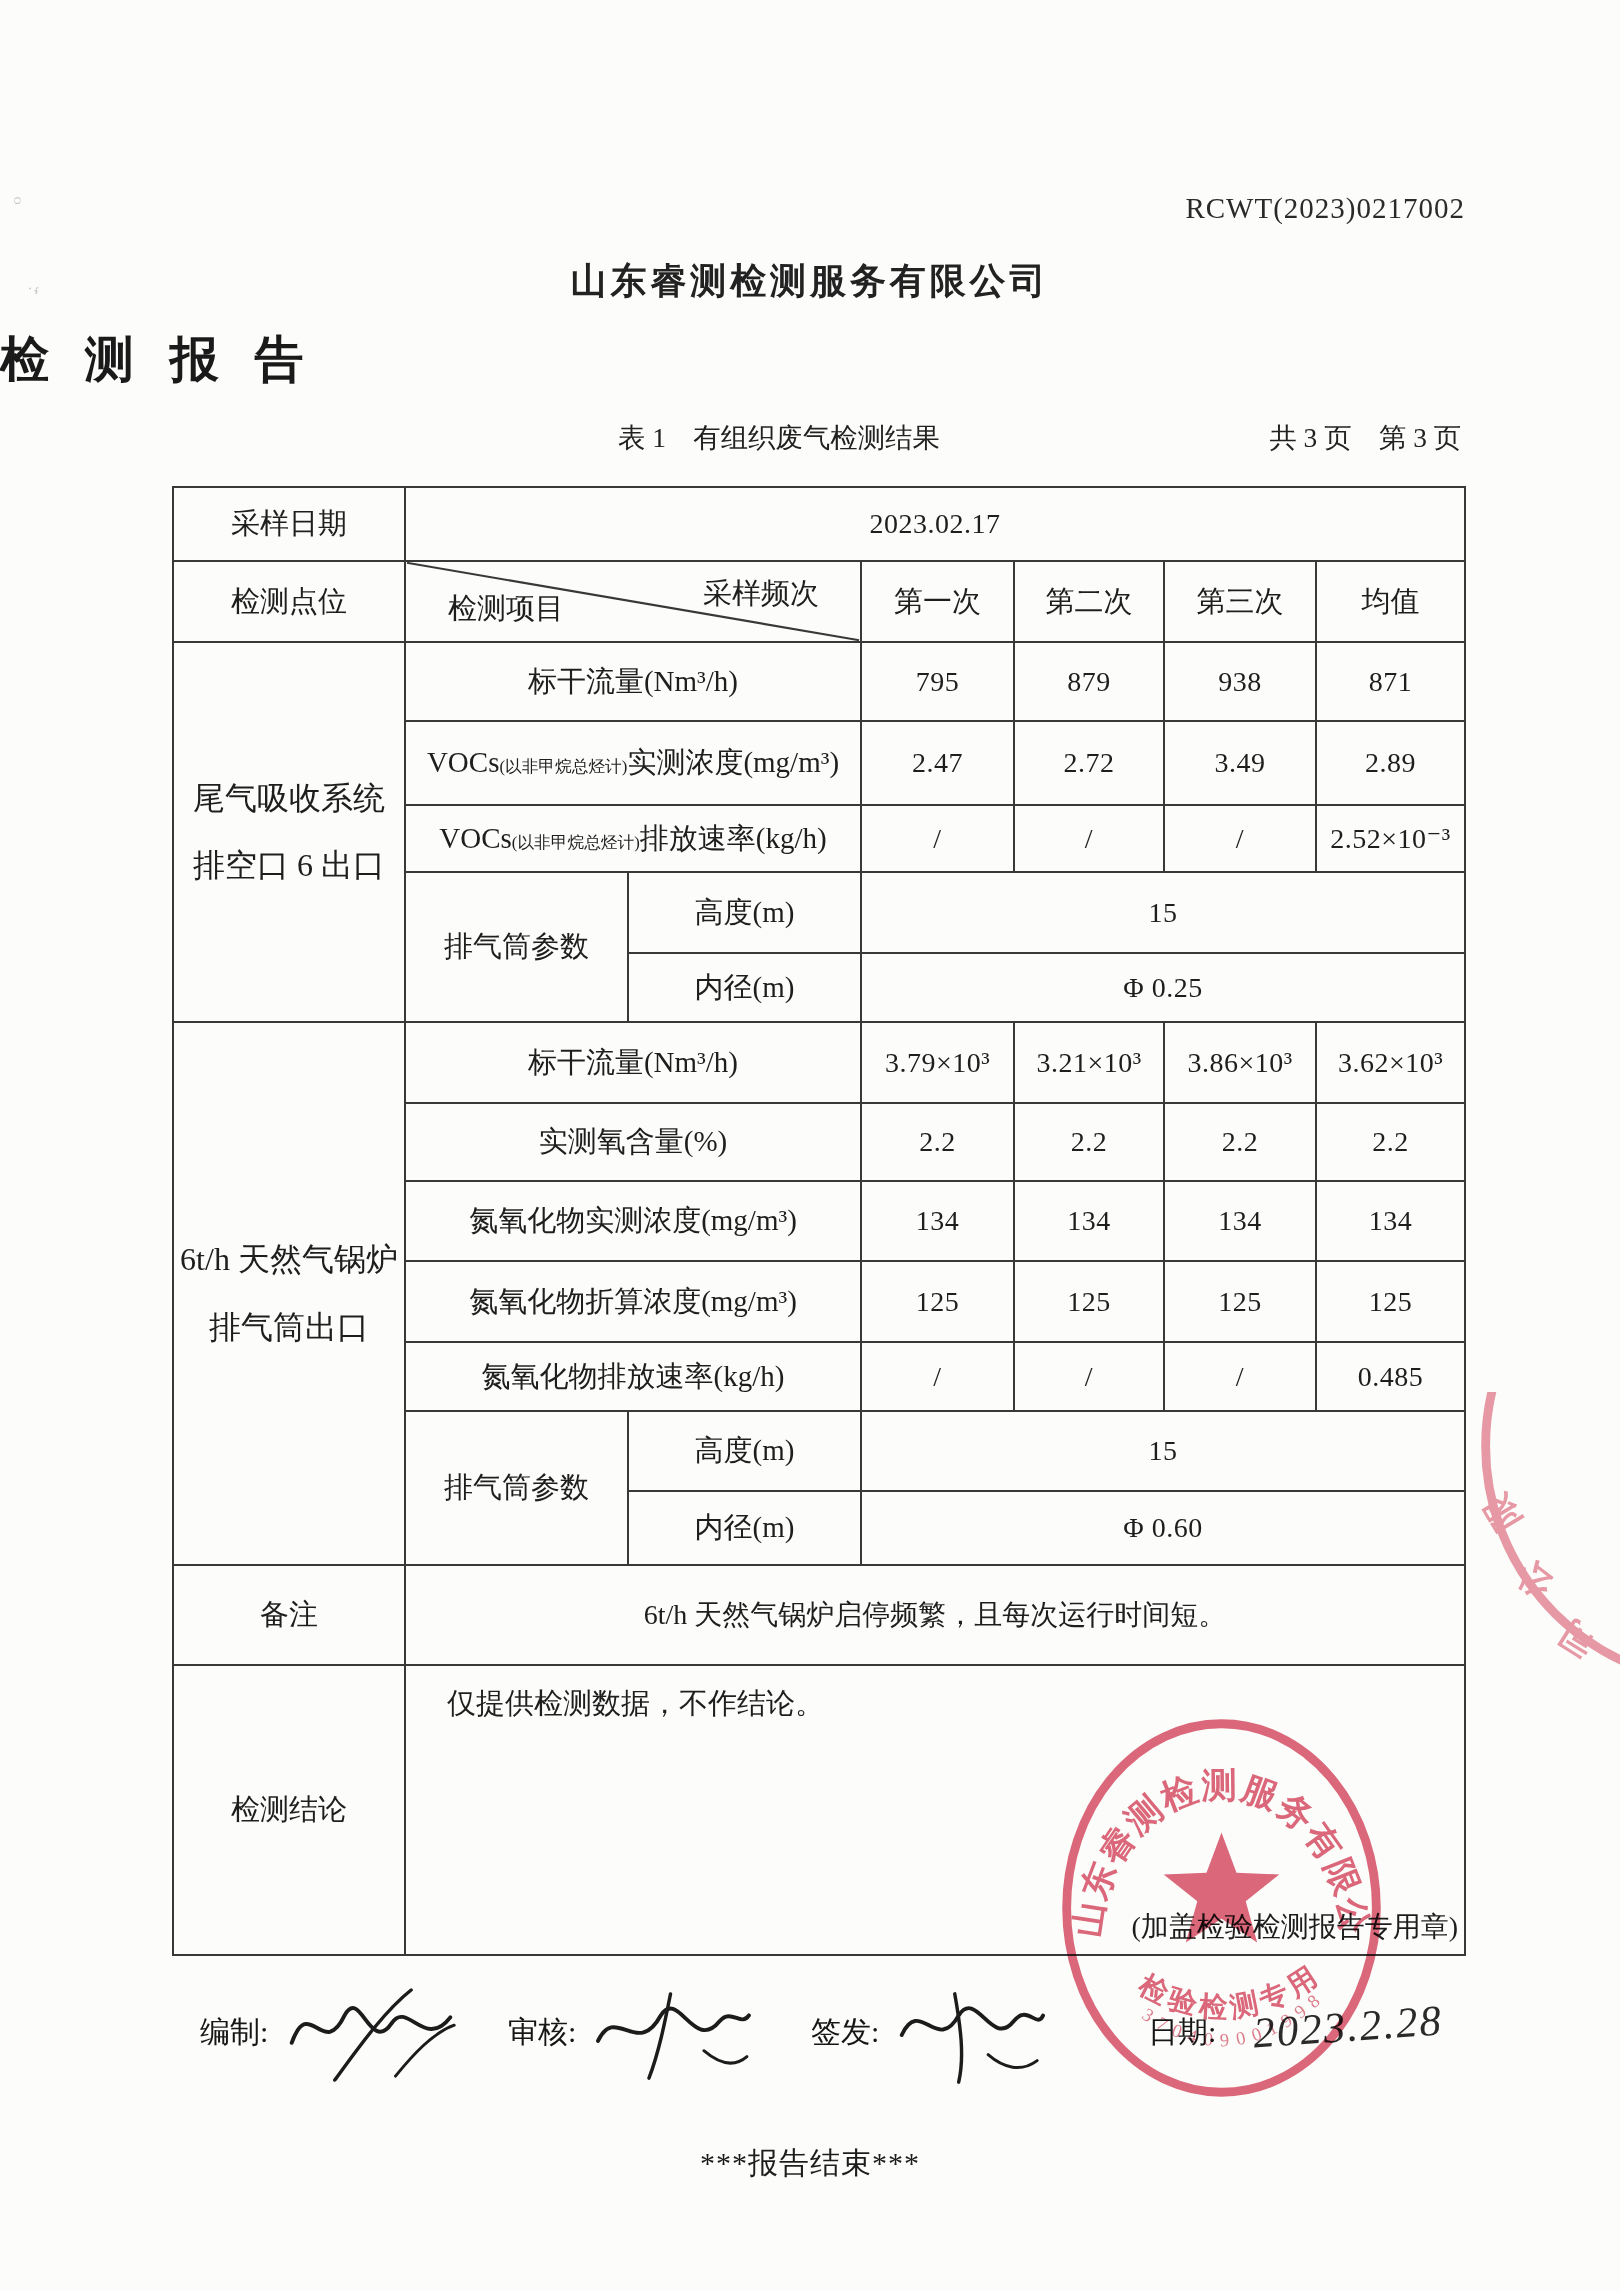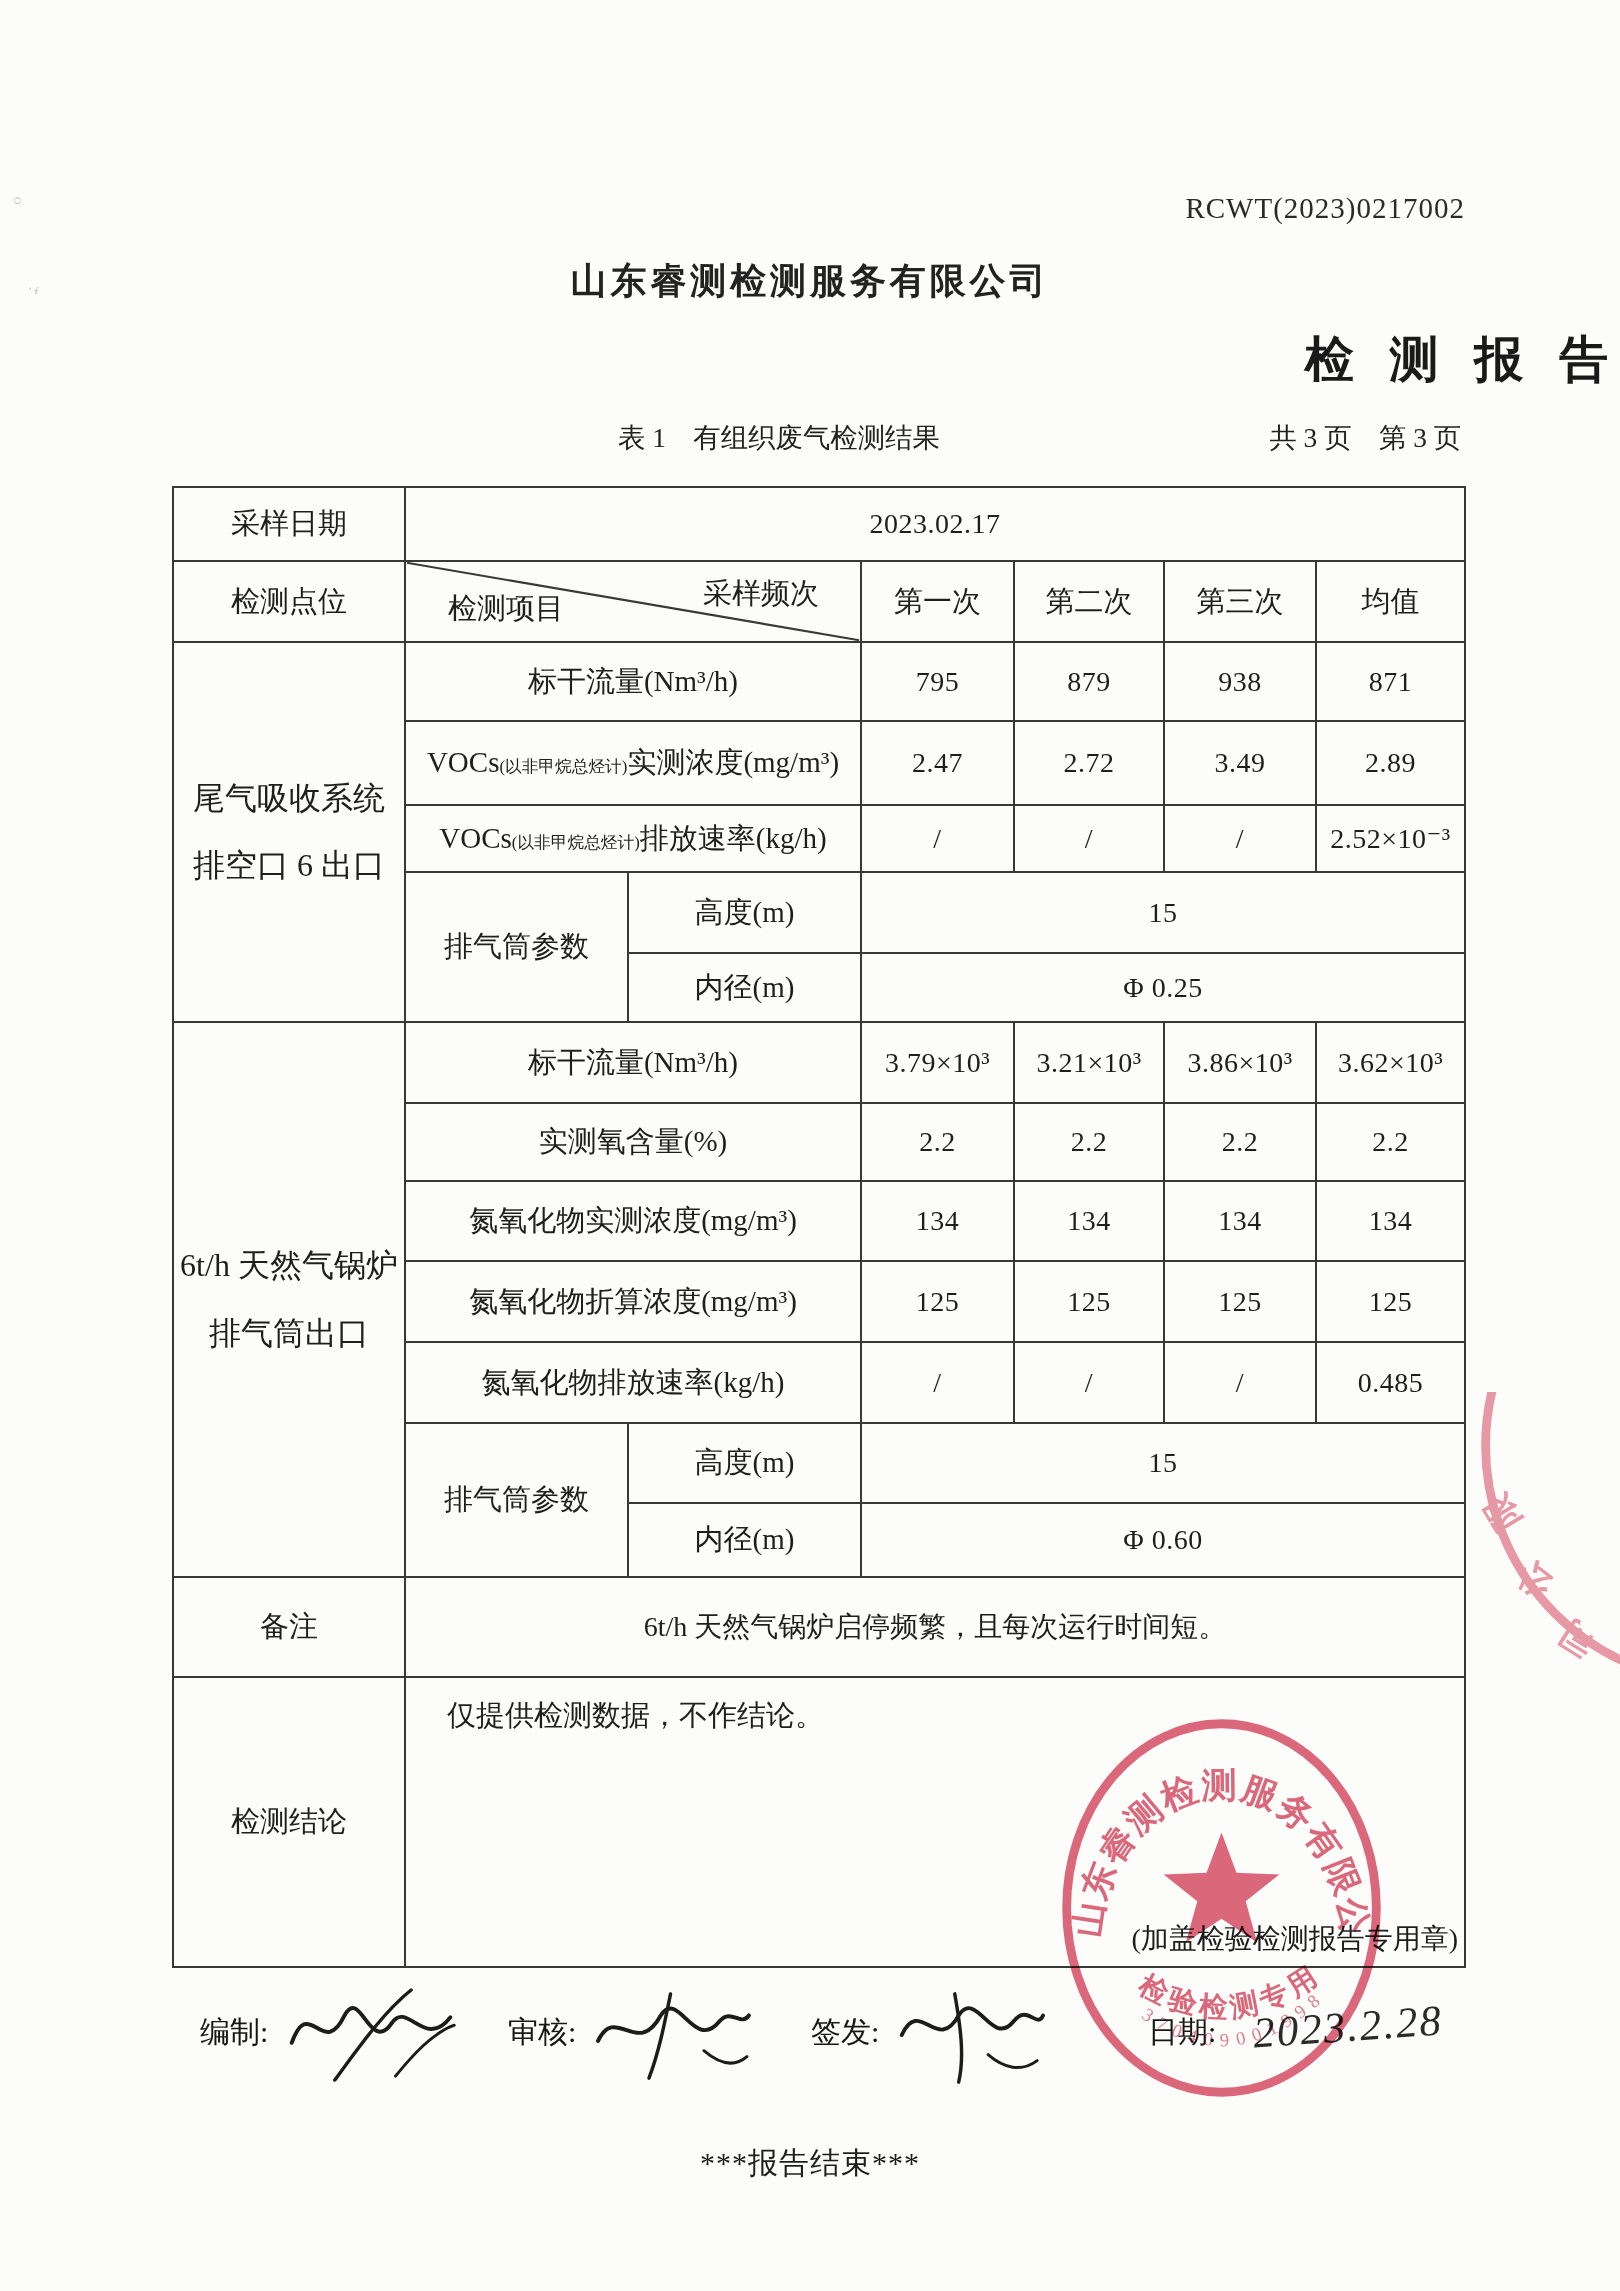--- a/index.html
+++ b/index.html
@@ -1,21 +1,21 @@
 <!DOCTYPE html>
 <html><head>
 <meta charset="utf-8">
 <style>
   * { margin:0; padding:0; box-sizing:border-box; }
   body { background:#e8e8e8; font-family:"Liberation Serif","DejaVu Serif",serif; }
   .page { position:relative; width:1620px; height:2292px; background:#fcfcfa; overflow:hidden; color:#1f1f1f; }
 
   .report-no { position:absolute; top:192px; right:155px; font-size:29px; letter-spacing:1px; color:#2a2a2a; }
   .company-name { position:absolute; top:257px; left:0; width:100%; text-align:center; font-size:36px; font-weight:600; letter-spacing:3.9px; color:#222; }
-  .report-title { position:absolute; top:327px; left:0; width:100%; text-align:right; font-size:49px; font-weight:700; letter-spacing:11.8px; color:#1a1a1a; }
+  .report-title { position:absolute; top:327px; left:0; width:100%; text-align:left; font-size:49px; font-weight:700; letter-spacing:11.8px; color:#1a1a1a; }
   .caption-row { position:absolute; top:420px; left:172px; width:1293px; font-size:27.4px; color:#222; }
   .caption-left { position:absolute; left:446px; top:0; white-space:nowrap; }
   .caption-right { position:absolute; right:3.9px; top:0; white-space:nowrap; }
 
   .tbl-wrap { position:absolute; left:172px; top:486px; }
   table { border-collapse:collapse; table-layout:fixed; width:1293px; }
   td { border:2px solid #383838; text-align:center; vertical-align:middle; font-size:28px; color:#1e1e1e; overflow:hidden; }
   table { border:2.9px solid #303030; }
   td.lbl { font-size:29px; }
   td.loc { white-space:pre-line; line-height:2.1; font-size:32px; }
@@ -152,21 +152,21 @@
         <td class="val">134</td>
         <td class="val">134</td>
       </tr>
       <tr style="height:81px">
         <td colspan="2" class="lbl">氮氧化物折算浓度(mg/m³)</td>
         <td class="val">125</td>
         <td class="val">125</td>
         <td class="val">125</td>
         <td class="val">125</td>
       </tr>
-      <tr style="height:81px">
+      <tr style="height:69px">
         <td colspan="2" class="lbl">氮氧化物排放速率(kg/h)</td>
         <td class="val">/</td>
         <td class="val">/</td>
         <td class="val">/</td>
         <td class="val">0.485</td>
       </tr>
       <tr style="height:80px">
         <td rowspan="2" class="lbl">排气筒参数</td>
         <td class="lbl">高度(m)</td>
         <td colspan="4" class="val">15</td>

